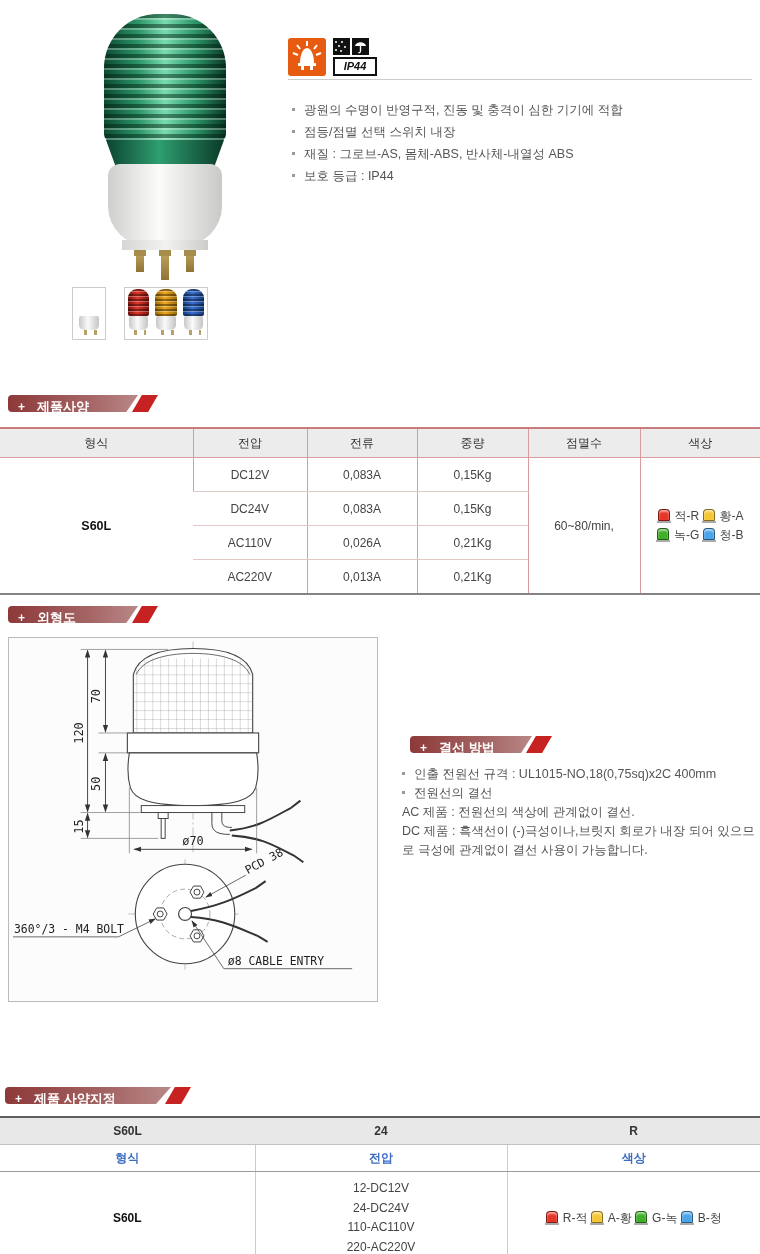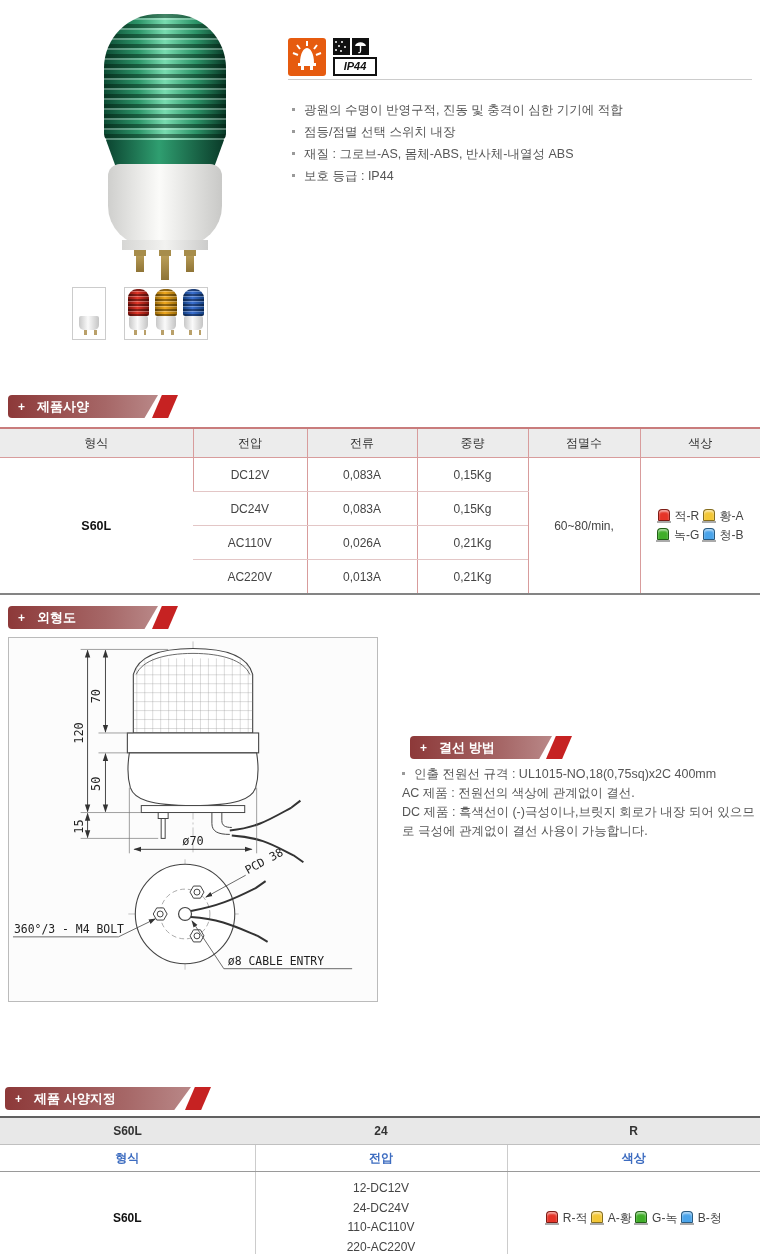--- a/index.html
+++ b/index.html
@@ -1,20 +1,20 @@
 <!DOCTYPE html>
 <html><head>
 <meta charset="utf-8">
 <style>
   html,body{margin:0;padding:0;background:#fff;}
   #page{position:relative;width:760px;height:1254px;background:#fff;overflow:hidden;
         font-family:"Liberation Sans","DejaVu Sans",sans-serif;color:#333;}
 
   
-  .banner{position:absolute;height:23px;padding-left:20px;}
+  .banner{position:absolute;height:17px;}
   .banner .band{position:absolute;left:0;top:0;bottom:0;right:20px;
     background:linear-gradient(90deg,#8d3939 0%,#a66767 65%,#b98888 100%);
     border-radius:4px 0 0 4px;
     clip-path:polygon(0 0,100% 0,91% 100%,0 100%);
     color:#fff;font-weight:bold;font-size:13px;line-height:23px;white-space:nowrap;}
   .banner .plus{margin:0 12px 0 10px;font-size:12px;}
   .banner .slash{position:absolute;right:0;top:0;bottom:0;width:26px;background:#c62222;
     clip-path:polygon(38% 0,100% 0,62% 100%,0 100%);}
 
   
@@ -323,20 +323,21 @@
     </svg>
   </div>
 
   <div class="banner" style="left:410px;top:736px;width:142px;">
     <div class="band"><span class="plus">+</span><span>결선 방법</span></div>
     <div class="slash"></div>
   </div>
 
   <div class="wiring">
     <div class="brow"><span class="dot"></span><span>인출 전원선 규격 : UL1015-NO,18(0,75sq)x2C 400mm</span></div>
+    <div class="brow"><span class="dot"></span><span>전원선의 결선</span></div>
     <div>AC 제품 : 전원선의 색상에 관계없이 결선.</div>
     <div>DC 제품 : 흑색선이 (-)극성이나,브릿지 회로가 내장 되어 있으므로 극성에 관계없이 결선 사용이 가능합니다.</div>
   </div>
 
   <div class="banner" style="left:5px;top:1087px;width:186px;">
     <div class="band"><span class="plus">+</span><span>제품 사양지정</span></div>
     <div class="slash"></div>
   </div>
 
   <table class="order-table">

